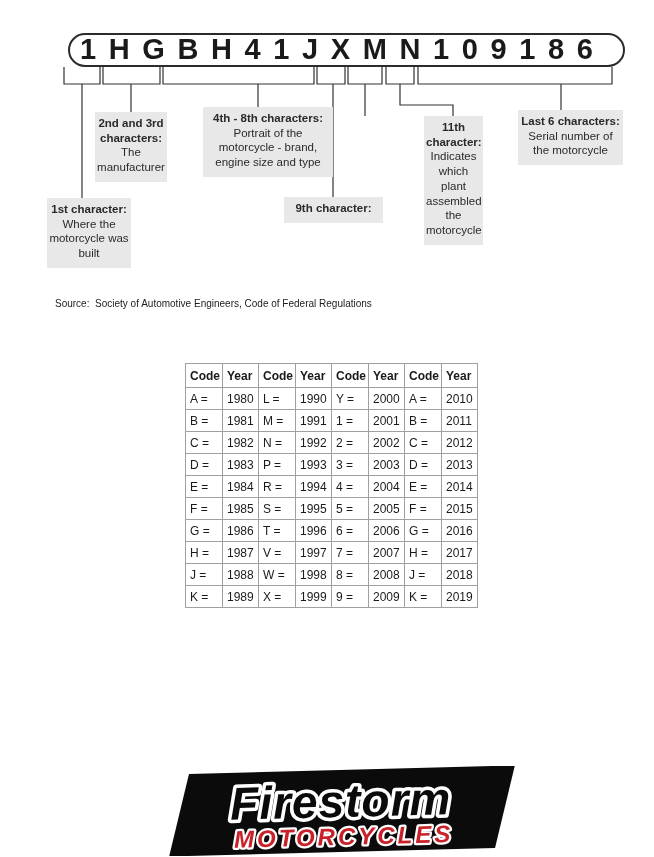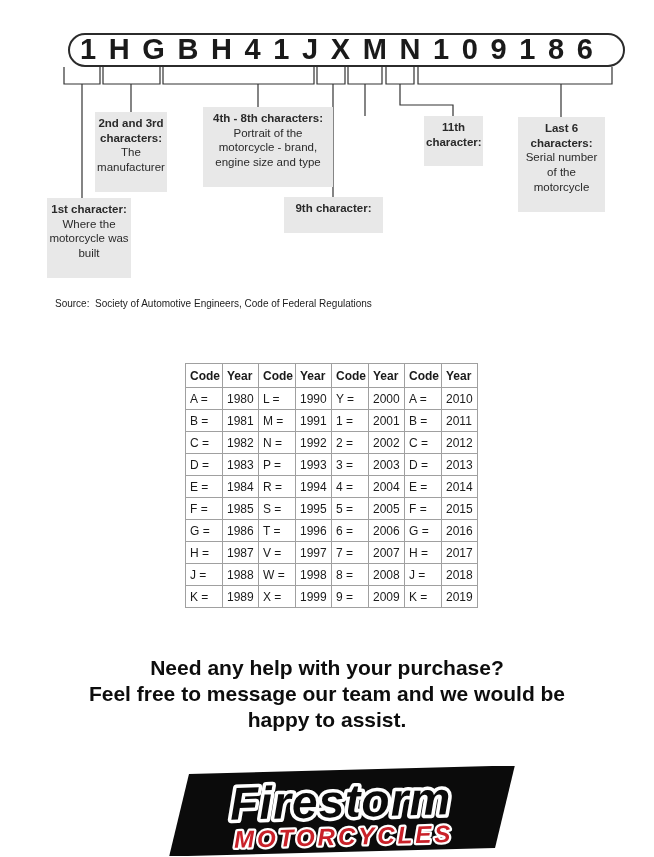--- a/index.html
+++ b/index.html
@@ -16,28 +16,28 @@
     font-size:29px; font-weight:bold; color:#1a1a1a;
   }
   .vin-pill span { display:inline-block; }
   
   .connectors { position:absolute; left:0; top:0; width:654px; height:330px; }
   .connectors path { fill:none; stroke:#333; stroke-width:1.2; }
   
   .dbox {
     position:absolute; background:#e8e8e8; color:#2a2a2a;
     font-size:11.5px; line-height:1.28; text-align:center;
-    padding:4px 2px 17px; box-sizing:border-box;
+    padding:4px 2px 7px; box-sizing:border-box;
   }
   .dbox .t { font-weight:bold; }
   .box-c23   { left:95px;  top:112px; width:72px;  }
   .box-c48   { left:203px; top:107px; width:130px; }
   .box-c10   { left:338px; top:116px; width:62px;  }
   .box-c11   { left:424px; top:116px; width:59px;  }
-  .box-last6 { left:518px; top:117px; width:87px;  }
+  .box-last6 { left:518px; top:110px; width:105px;  }
   .box-c1    { left:47px;  top:198px; width:84px;  }
   .box-c9    { left:284px; top:197px; width:99px;  }
   
   .source {
     position:absolute; left:55px; top:298px; font-size:10px; color:#1c1c1c;
     white-space:pre-wrap;
   }
   
   .year-table {
     position:absolute; left:185px; top:363px;
@@ -111,20 +111,21 @@
   </div>
   <div class="dbox box-c48">
     <div class="t">4th - 8th characters:</div>
     <div class="b">Portrait of the motorcycle - brand, engine size and type</div>
   </div>
   <div class="dbox box-c9">
     <div class="t">9th character:</div>
   </div>
   <div class="dbox box-c11">
     <div class="t">11th character:</div>
+    <div class="b">Indicates which plant assembled the motorcycle</div>
   </div>
   <div class="dbox box-last6">
     <div class="t">Last 6 characters:</div>
     <div class="b">Serial number of the motorcycle</div>
   </div>
 
   <div class="source">Source:  Society of Automotive Engineers, Code of Federal Regulations</div>
 
   <table class="year-table" id="year-table">
     <thead>
@@ -236,25 +237,20 @@
           <td>X =</td>
           <td>1999</td>
           <td>9 =</td>
           <td>2009</td>
           <td>K =</td>
           <td>2019</td>
         </tr>
       </tbody>
   </table>
 
-  <div class="help">
-    <div>Need any help with your purchase?</div>
-    <div>Feel free to message our team and we would be</div>
-    <div>happy to assist.</div>
-  </div>
 
   <div class="logo-wrap">
     <svg width="360" height="90" viewBox="0 0 360 90" xmlns="http://www.w3.org/2000/svg">
       <g transform="rotate(-1.5 180 45)">
         <polygon points="30,4 356,4 334,86 8,86" fill="#0b0b0b"></polygon>
         <text id="logo-primary" x="181" y="51" text-anchor="middle" font-family="Liberation Sans, sans-serif" font-style="italic" font-weight="bold" font-size="46" fill="#0b0b0b" stroke="#ffffff" stroke-width="7" stroke-linejoin="round" paint-order="stroke" letter-spacing="1">Firestorm</text>
         <text id="logo-secondary" x="183" y="79" text-anchor="middle" font-family="Liberation Sans, sans-serif" font-style="italic" font-weight="bold" font-size="24" fill="#c92129" stroke="#ffffff" stroke-width="4.5" stroke-linejoin="round" paint-order="stroke" letter-spacing="3">MOTORCYCLES</text>
       </g>
     </svg>
   </div>

